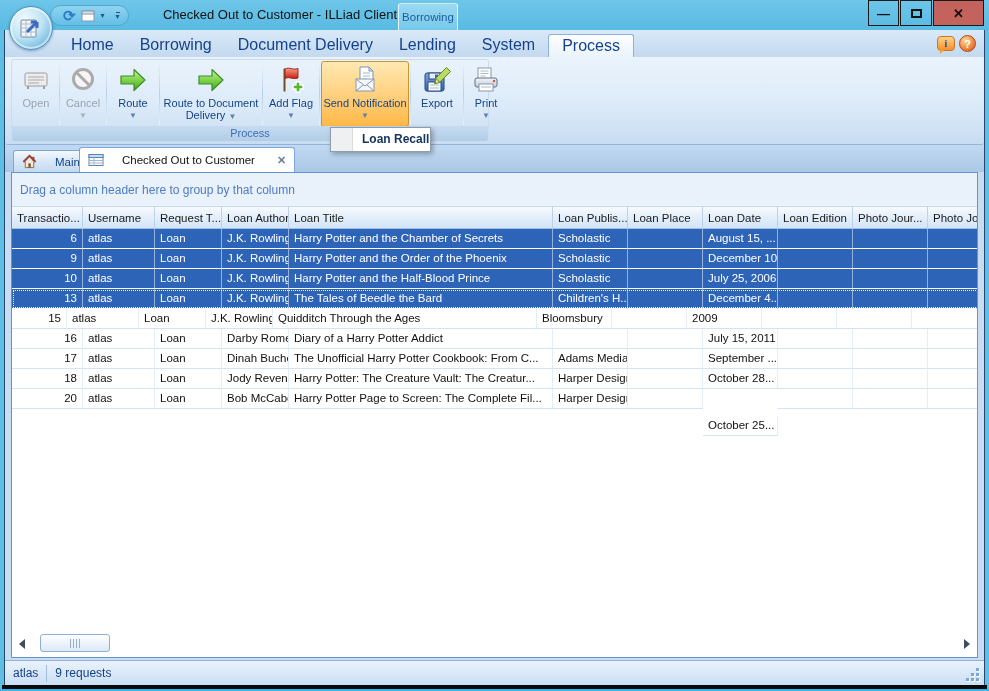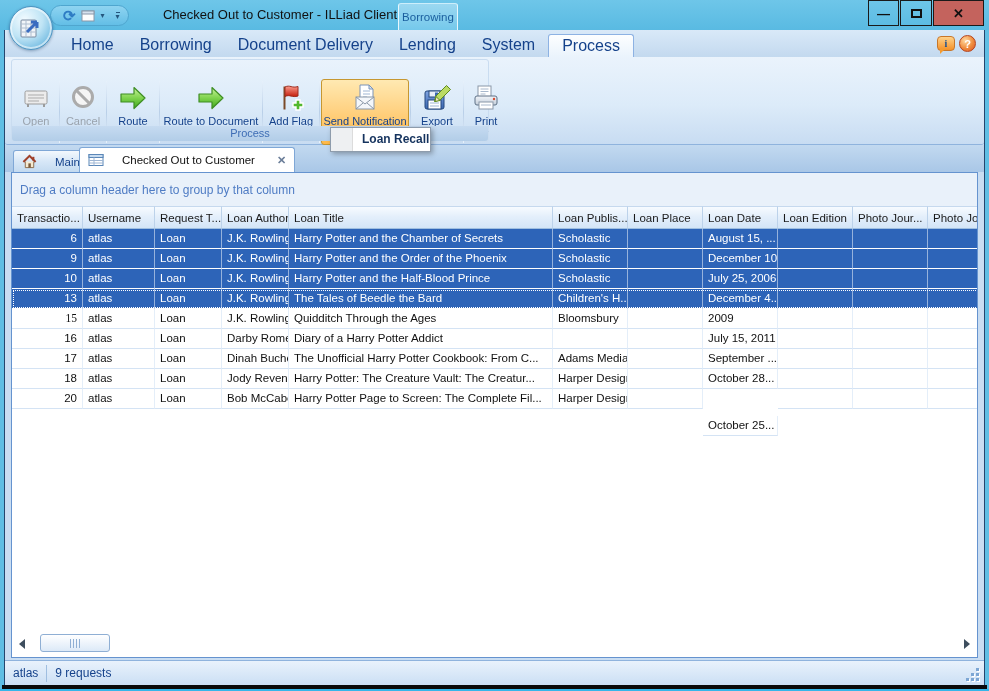--- a/index.html
+++ b/index.html
@@ -48,21 +48,21 @@
   #help-icon { width:17px; height:17px; border-radius:50%; background:radial-gradient(circle at 35% 30%, #ffd9a0, #ef8b3c 55%, #d9542c);
     border:1px solid #b5441f; color:#fff; font-weight:bold; font-size:11px; display:flex; align-items:center; justify-content:center; }
 
   
   #ribbon { position:absolute; left:0; top:27px; width:979px; height:88px;
     background:linear-gradient(#eaf3fc,#dcebf9 55%,#c8dcf2); border-bottom:1px solid #8fb3dd; border-radius:0 0 3px 3px; }
   #rgroup { position:absolute; left:6px; top:2px; width:478px; height:83px; border:1px solid #c9dcf0; border-radius:3px; }
   #rgroup-label { position:absolute; left:0; bottom:0; width:100%; height:15px;
     background:linear-gradient(#c6dbf1,#b2cde8); border-radius:0 0 3px 3px;
     text-align:center; font-size:11px; line-height:15px; color:#3e6db5; }
-  #rbuttons { position:absolute; left:2px; top:19px; display:flex; align-items:stretch; height:66px; }
+  #rbuttons { position:absolute; left:2px; top:1px; display:flex; align-items:stretch; height:66px; }
   .rsep { width:1px; margin:2px 1px; background:linear-gradient(#e7f1fb,#b9cfe8,#e7f1fb); }
   .rbtn { display:flex; flex-direction:column; align-items:center; padding-top:2px; border-radius:3px;
     font-size:11px; color:#15428b; text-align:center; }
   .rbtn .ric { height:34px; display:flex; align-items:center; }
   .rbtn .rlbl { line-height:12px; }
   .rbtn .rarw { font-size:8px; color:#5e81b0; line-height:9px; margin-top:2px; }
   .rbtn.disabled { color:#9aa3ad; }
   .rbtn.disabled .rarw { color:#a8b0b8; }
   .rbtn.active { background:linear-gradient(#ffe9b2,#ffd385 45%,#ffb847); border:1px solid #c69731; padding-top:1px; }
   .w44{width:44px}.w46{width:50px}.w98{width:100px}.w52{width:54px}.w86{width:88px}.w40{width:42px}
@@ -408,21 +408,21 @@
             <div class="gcell" style="width: 67px;">J.K. Rowling</div>
             <div class="gcell" style="width: 264px;">The Tales of Beedle the Bard</div>
             <div class="gcell" style="width: 75px;">Children's H...</div>
             <div class="gcell" style="width: 75px;"></div>
             <div class="gcell" style="width: 75px;">December 4...</div>
             <div class="gcell" style="width: 75px;"></div>
             <div class="gcell" style="width: 75px;"></div>
             <div class="gcell" style="width: 75px;"></div>
           </div>
           <div class="grow">
-            <div class="gcell num" style="width: 71px; font-family: Liberation Serif, serif;">15</div>
+            <div class="gcell num" style="width: 55px;">15</div>
             <div class="gcell" style="width: 72px;">atlas</div>
             <div class="gcell" style="width: 67px;">Loan</div>
             <div class="gcell" style="width: 67px;">J.K. Rowling</div>
             <div class="gcell" style="width: 264px;">Quidditch Through the Ages</div>
             <div class="gcell" style="width: 75px;">Bloomsbury</div>
             <div class="gcell" style="width: 75px;"></div>
             <div class="gcell" style="width: 75px;">2009</div>
             <div class="gcell" style="width: 75px;"></div>
             <div class="gcell" style="width: 75px;"></div>
             <div class="gcell" style="width: 75px;"></div>

